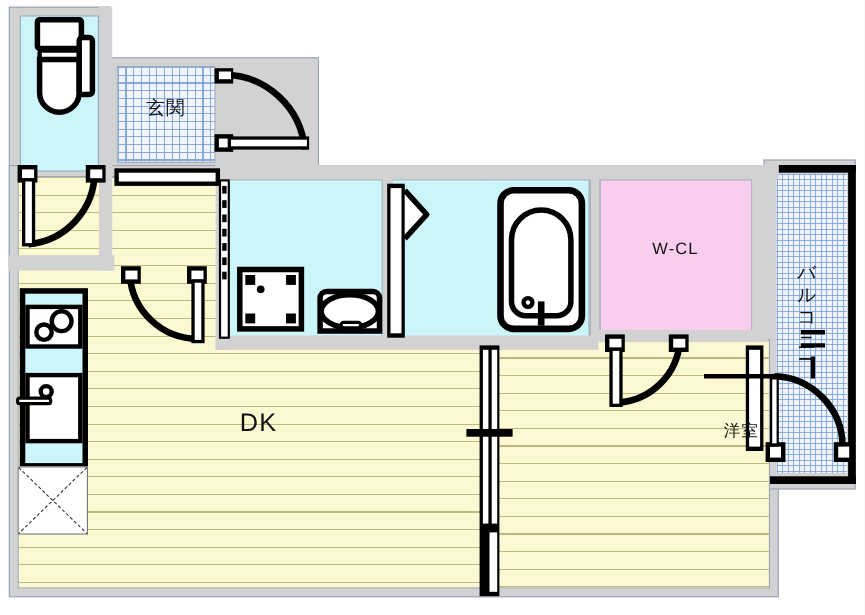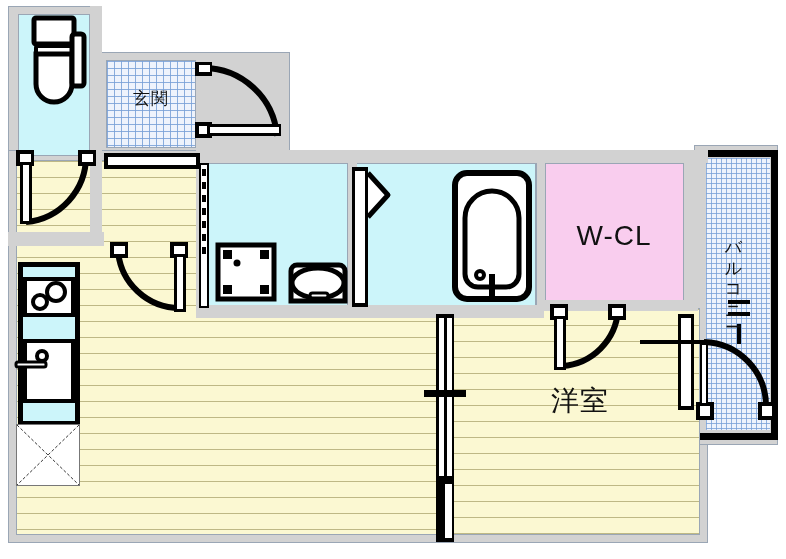--- a/index.html
+++ b/index.html
@@ -60,21 +60,21 @@
 
   
   .lbl {
     color: #111;
     text-align: center;
     line-height: 1.25;
     white-space: nowrap;
     letter-spacing: 1px;
   }
   .lbl-big   { font-size: 23px; }
-  .lbl-med   { font-size: 28px; }
+  .lbl-med   { font-size: 15px; }
   .lbl-small { font-size: 17px; }
   .lbl-vert {
     writing-mode: vertical-rl;
     text-orientation: upright;
     font-size: 17px;
     letter-spacing: 3px;
     color: #111;
   }
   svg { display: block; overflow: visible; }
 </style>
@@ -301,23 +301,24 @@
       <line x1="2" y1="18" x2="24" y2="18" stroke="#000" stroke-width="4"></line>
       <line x1="13" y1="28" x2="13" y2="48" stroke="#000" stroke-width="4"></line>
     </svg>
   </div>
 
   <div class="abs lbl lbl-small" style="left:106px; top:88px; width:90px;">
     <span>玄関</span>
   </div>
 
   <div class="abs lbl" style="left:120px; top:370px; width:230px;">
-  </div>
-
-  <div class="abs lbl" style="left:470px; top:383px; width:220px;">
+    <div class="lbl-big">DK</div>
+  </div>
+
+  <div class="abs lbl" style="left:470px; top:383px; width:220px;text-align:right;">
     <div class="lbl-med">洋室</div>
   </div>
 
   <div class="abs lbl lbl-med" style="left:544px; top:218px; width:140px;">
     <span>W-CL</span>
   </div>
 
   <div class="abs" style="left:722px; top:228px;">
     <span class="lbl-vert">バルコニー</span>
   </div>

